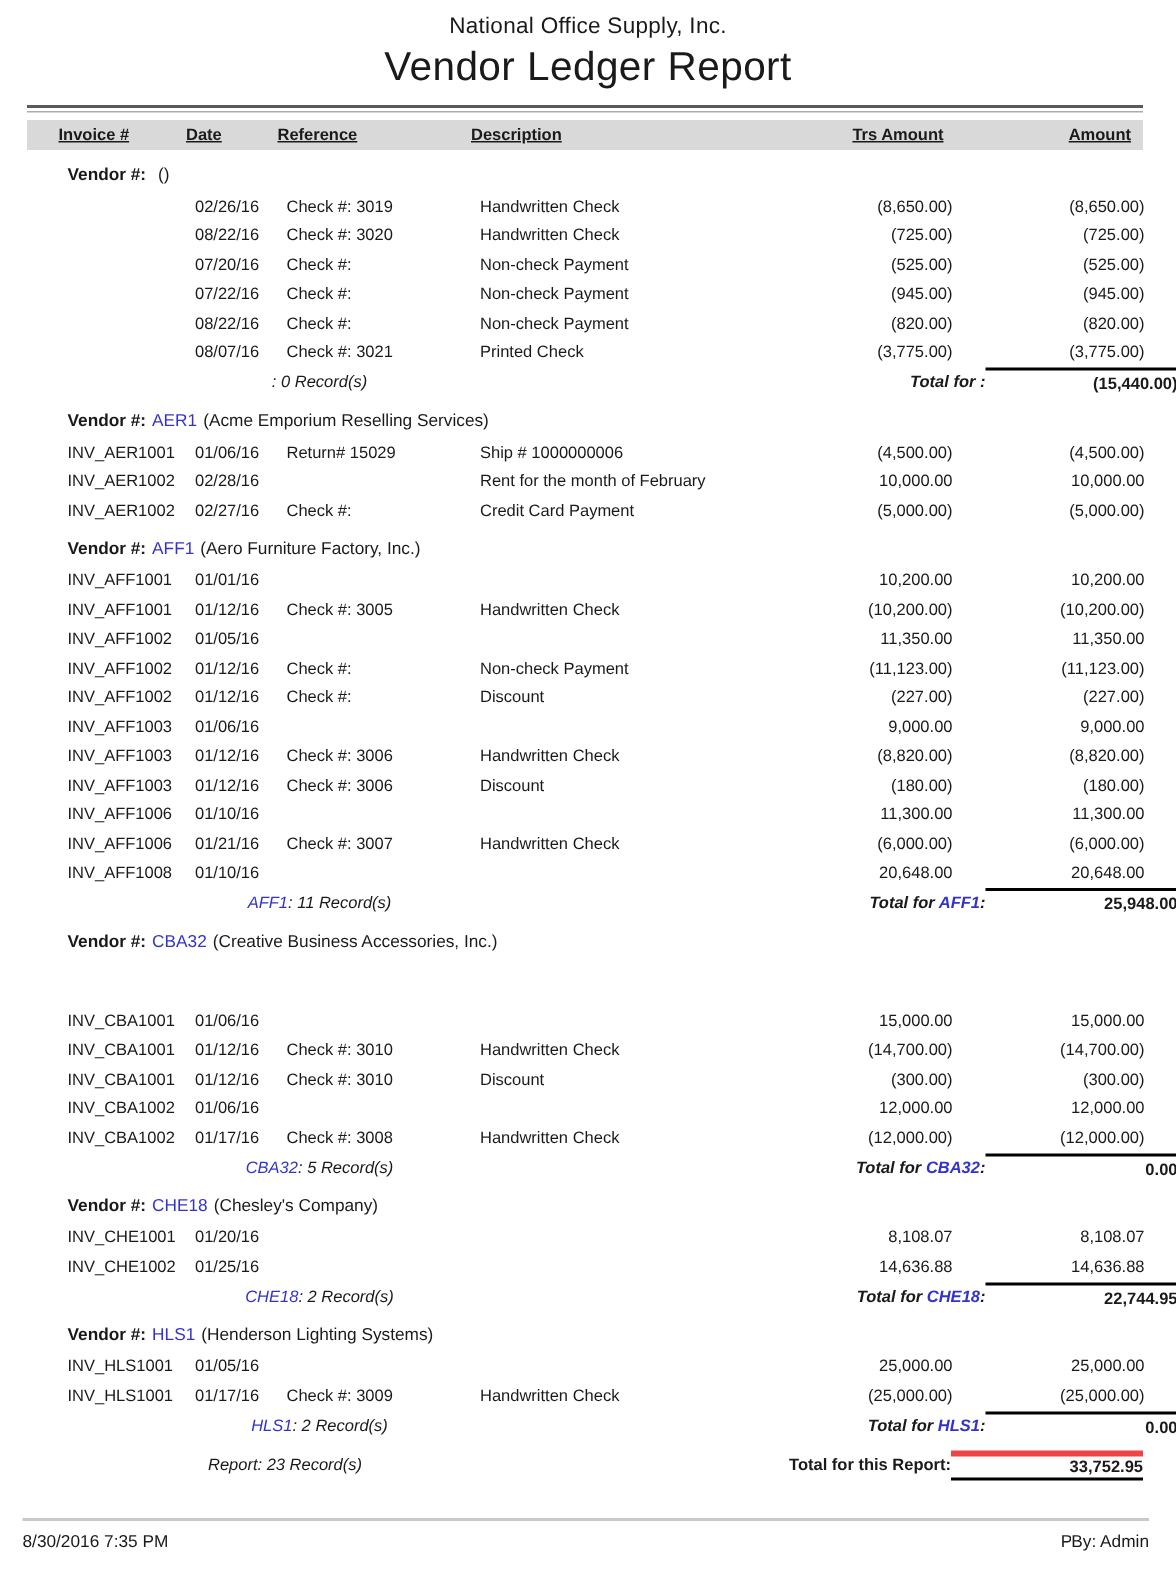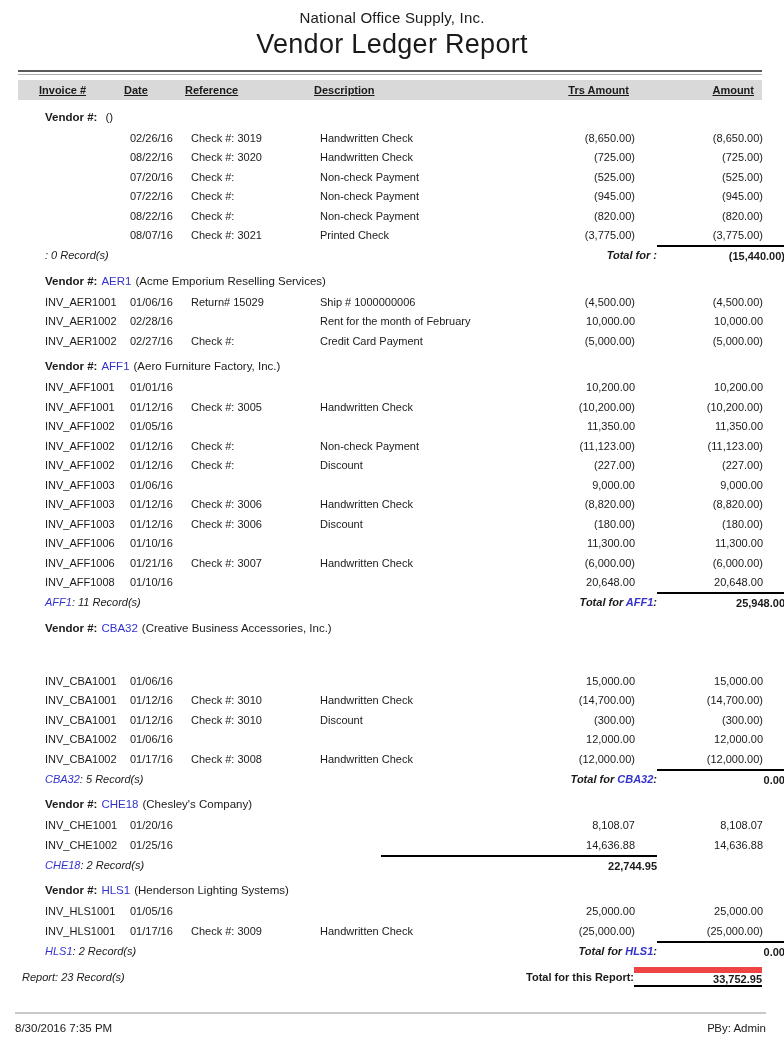--- a/index.html
+++ b/index.html
@@ -28,30 +28,30 @@
 
   .rows { margin:0 44px 0 22px; }
   .rows.extra-gap { margin-top:34px; }
   .t-row { display:grid; grid-template-columns:85px 61px 129px 190px 125px 128px;
     height:19.5px; align-items:center; font-size:11px; }
   .t-row .cell { white-space:nowrap; overflow:hidden; }
   .cell-num { text-align:right; }
 
   .total-row { display:grid; grid-template-columns:336px 276px 128px;
     margin:0 44px 0 22px; height:20px; align-items:center; font-size:11px; }
-  .records { font-style:italic; white-space:nowrap; }
+  .records { font-style:italic; white-space:nowrap;text-align:center; }
   .records .rec-code { color:#3333cc; }
   .total-label { text-align:right; font-weight:bold; white-space:nowrap; }
   .total-label .tot-code { color:#3333cc; }
   .total-amount { text-align:right; font-weight:bold; border-top:2px solid #000; height:100%;
     display:flex; align-items:center; justify-content:flex-end; }
 
   .report-total { margin-top:4px; }
   .report-total .records { color:#1a1a1a; }
-  .report-amount-box { border-top:6px solid #ef4444; border-bottom:2px solid #000; }
+  .report-amount-box { border-top:4px solid #ef4444; border-bottom:2px solid #000; }
 
   .footer { position:absolute; left:15px; right:18px; top:1012px;
     border-top:2px solid #c9c9c9; padding-top:8px;
     display:flex; justify-content:space-between; font-size:11.5px; }
   .footer .center { position:absolute; left:0; right:0; text-align:right; }
   .footer .left, .footer .right { position:relative; z-index:1; background:#fff; }
 </style>
 </head>
 <body>
 
@@ -369,20 +369,21 @@
     <span class="cell">INV_CHE1002</span>
     <span class="cell">01/25/16</span>
     <span class="cell"></span>
     <span class="cell"></span>
     <span class="cell cell-num">14,636.88</span>
     <span class="cell cell-num">14,636.88</span>
   </div>
 </div>
     <div class="total-row">
       <span class="records"><i class="rec-code">CHE18</i><i class="rec-text">: 2 Record(s)</i></span>
+      <span class="total-label"><i>Total for </i><i class="tot-code">CHE18</i><i>:</i></span>
       <span class="total-amount">22,744.95</span>
     </div>
   </div>
 
   <div class="vendor-section">
     <div class="vendor-header">
       <span class="vendor-label">Vendor #:</span>
       <span class="vendor-code">HLS1</span>
       <span class="vendor-name">(Henderson Lighting Systems)</span>
     </div>

